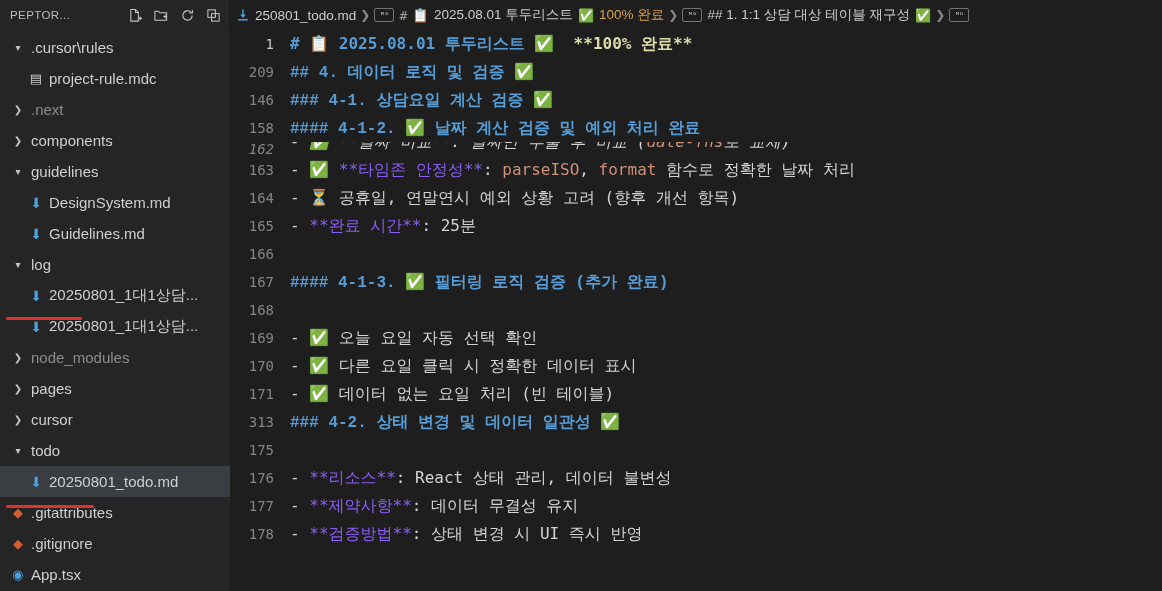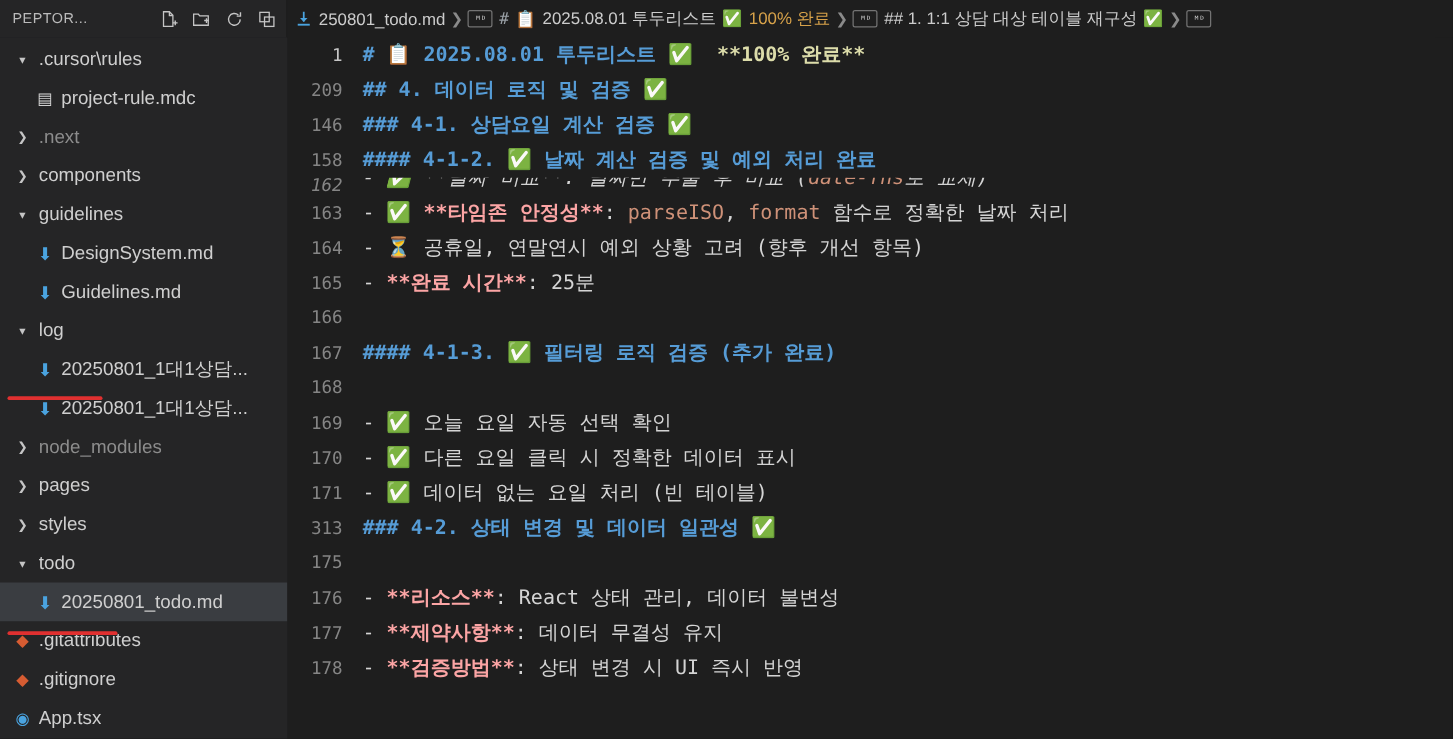--- a/index.html
+++ b/index.html
@@ -186,23 +186,23 @@
     color: #858585;
     font-size: 14px;
     font-family: "DejaVu Sans Mono", monospace;
   }
   .gutter.cur { color: #c6c6c6; }
   .content {
     flex: 1;
     overflow: hidden;
     padding-right: 16px;
   }
-  .tok-head { color: #569cd6; font-weight: bold; }
+  .tok-head { color: #569cd6; font-weight: bold; font-family: Liberation Mono, monospace; }
   .tok-head-lg { color: #569cd6; font-weight: bold; }
-  .tok-bold { color: #fca5a5; font-weight: bold; }
+  .tok-bold { color: #8b5cf6; font-weight: normal; }
   .tok-bold-y { color: #dcdcaa; font-weight: bold; }
   .tok-code { color: #ce9178; }
   .tok-li { color: #d4d4d4; }
   .emoji { font-family: "DejaVu Sans", sans-serif; }
   .chk { color: #4ec94e; }
   .hour { color: #e0c060; }
   
   .clip-line {
     height: 14px;
     overflow: hidden;
@@ -353,21 +353,21 @@
         <span class="label">node_modules</span>
       </div>
 
       <div class="tree-item indent-1">
         <span class="twisty">❯</span>
         <span class="label">pages</span>
       </div>
 
       <div class="tree-item indent-1">
         <span class="twisty">❯</span>
-        <span class="label">styles</span>
+        <span class="label">cursor</span>
       </div>
 
       <div class="tree-item indent-1">
         <span class="twisty">▾</span>
         <span class="label">todo</span>
       </div>
 
       <div class="tree-item indent-2 selected">
         <span class="file-ico md-ico">⬇</span>
         <span class="label">20250801_todo.md</span>

